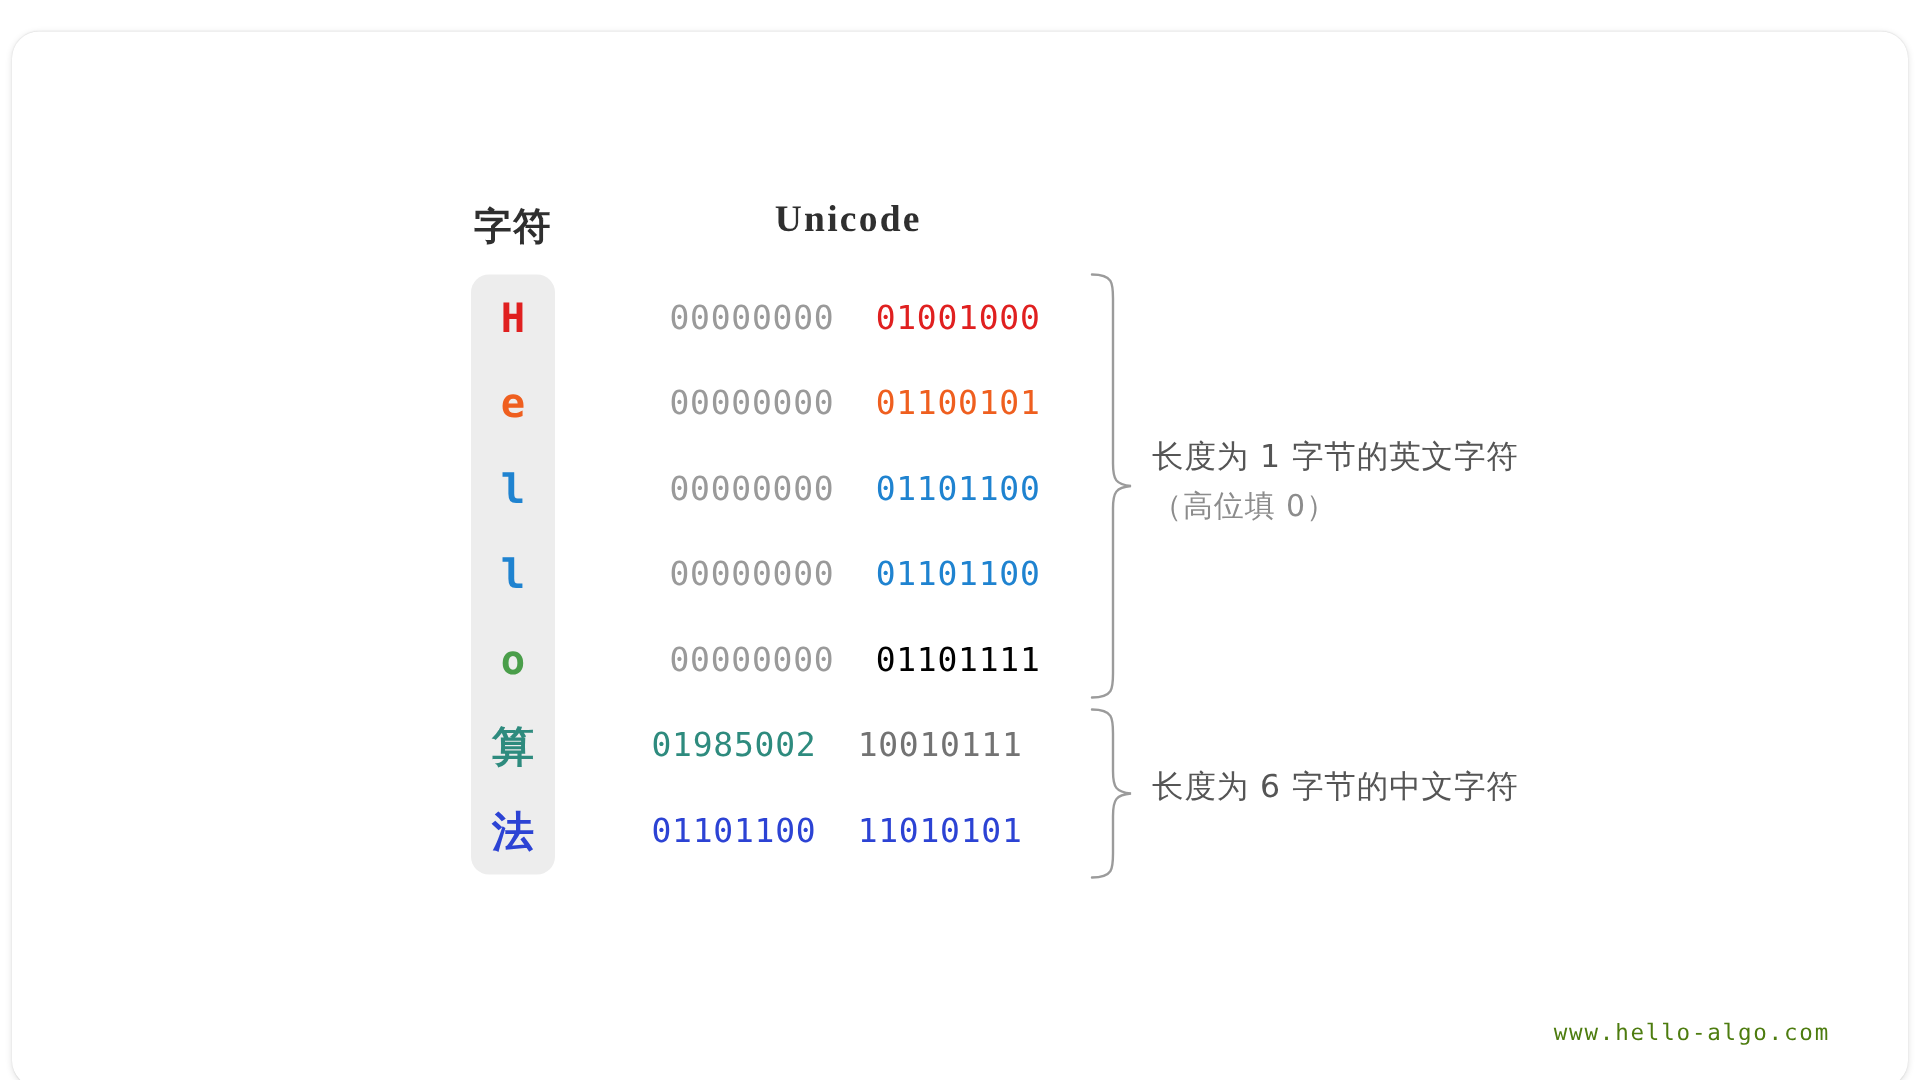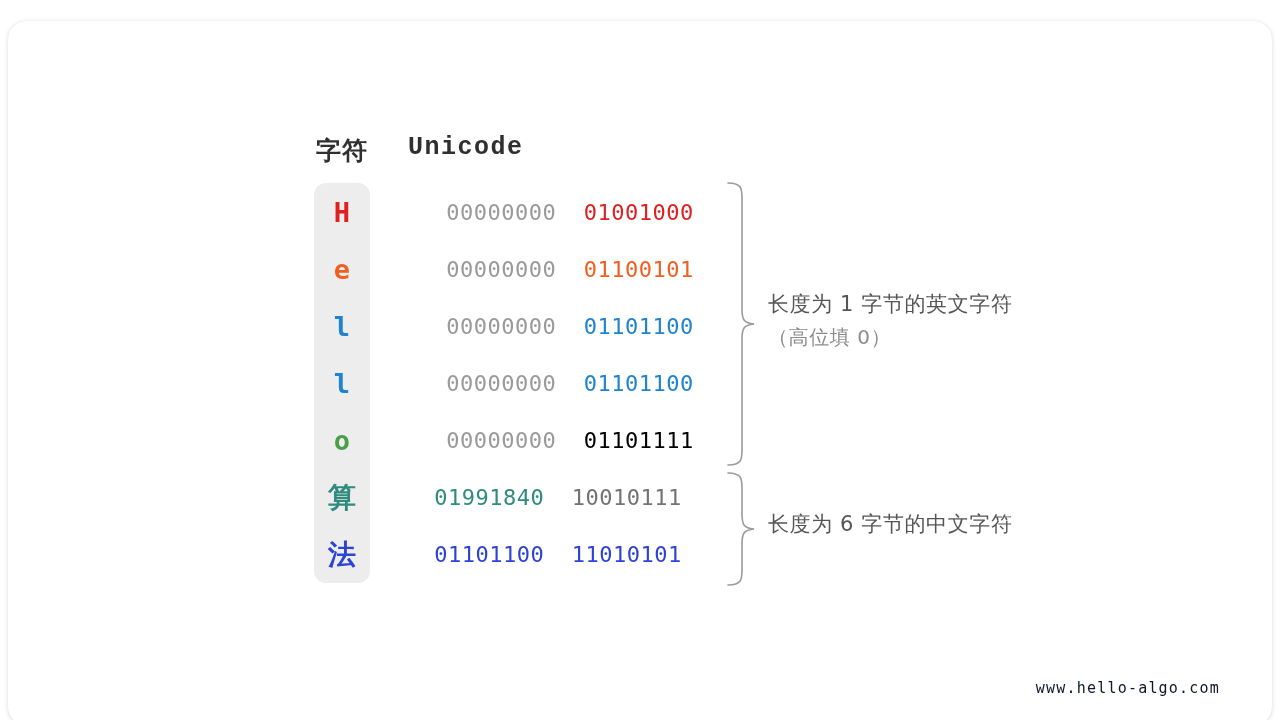--- a/index.html
+++ b/index.html
@@ -37,21 +37,22 @@
     font-size: 25px;
     font-weight: bold;
     color: #2f2f2f;
     letter-spacing: 1px;
   }
   #header-unicode {
     position: absolute;
     left: 400px;
     top: 112px;
     width: 315px;
-    font-family: Liberation Mono, monospace;
+    text-align: center;
+    font-family: Liberation Serif, serif;
     font-size: 25px;
     font-weight: bold;
     color: #2f2f2f;
     letter-spacing: 1.5px;
   }
 
   
   #char-column {
     position: absolute;
     left: 306px;
@@ -118,21 +119,21 @@
     font-size: 20px;
   }
   #annotation-1 { left: 760px; top: 266px; width: 340px; }
   #annotation-2 { left: 760px; top: 486px; width: 340px; }
 
   
   #watermark {
     position: absolute;
     right: 52px;
     bottom: 28px;
-    color: #0f172a;
+    color: #4d7c0f;
     font-family: "DejaVu Sans Mono", "Liberation Mono", monospace;
     font-size: 15px;
     letter-spacing: 1.2px;
   }
 </style>
 </head>
 <body>
 
 <div id="figure-card">
 
@@ -157,21 +158,21 @@
       <div class="row" style="top: 334px;">
         <div class="row-char" style="color: rgb(31, 131, 208);">l</div>
         <div class="row-bits"><span class="bits-hi">00000000</span>  <span class="bits-lo" style="color: rgb(31, 131, 208);">01101100</span></div>
       </div>
       <div class="row" style="top: 391px;">
         <div class="row-char" style="color: rgb(74, 158, 74);">o</div>
         <div class="row-bits"><span class="bits-hi">00000000</span>  <span class="bits-lo" style="color: #000000;">01101111</span></div>
       </div>
       <div class="row" style="top: 448px;">
         <div class="row-char cjk" style="color: rgb(46, 139, 126);">算</div>
-        <div class="row-bits"><span class="bits-lo" style="color: rgb(46, 139, 126);">01991840</span>  <span class="bits-lo" style="color: #737373;">10010111</span></div>
+        <div class="row-bits"><span class="bits-lo" style="color: rgb(46, 139, 126);">01985002</span>  <span class="bits-lo" style="color: #737373;">10010111</span></div>
       </div>
       <div class="row" style="top: 505px;">
         <div class="row-char cjk" style="color: rgb(44, 67, 212);">法</div>
         <div class="row-bits"><span class="bits-lo" style="color: rgb(44, 67, 212);">01101100</span>  <span class="bits-lo" style="color: rgb(44, 67, 212);">11010101</span></div>
       </div>
     </div>
 
   <svg class="brace" id="brace-1" style="left:714px; top:158px;" width="46" height="290" viewBox="0 0 46 290">
     <path d="M 6 4 C 20 4 20 10 20 20 L 20 130 C 20 141 22 144 32 145 C 22 146 20 149 20 160 L 20 270 C 20 280 20 286 6 286" fill="none" stroke="#9b9b9b" stroke-width="1.6" stroke-linecap="round"></path>
   </svg>

